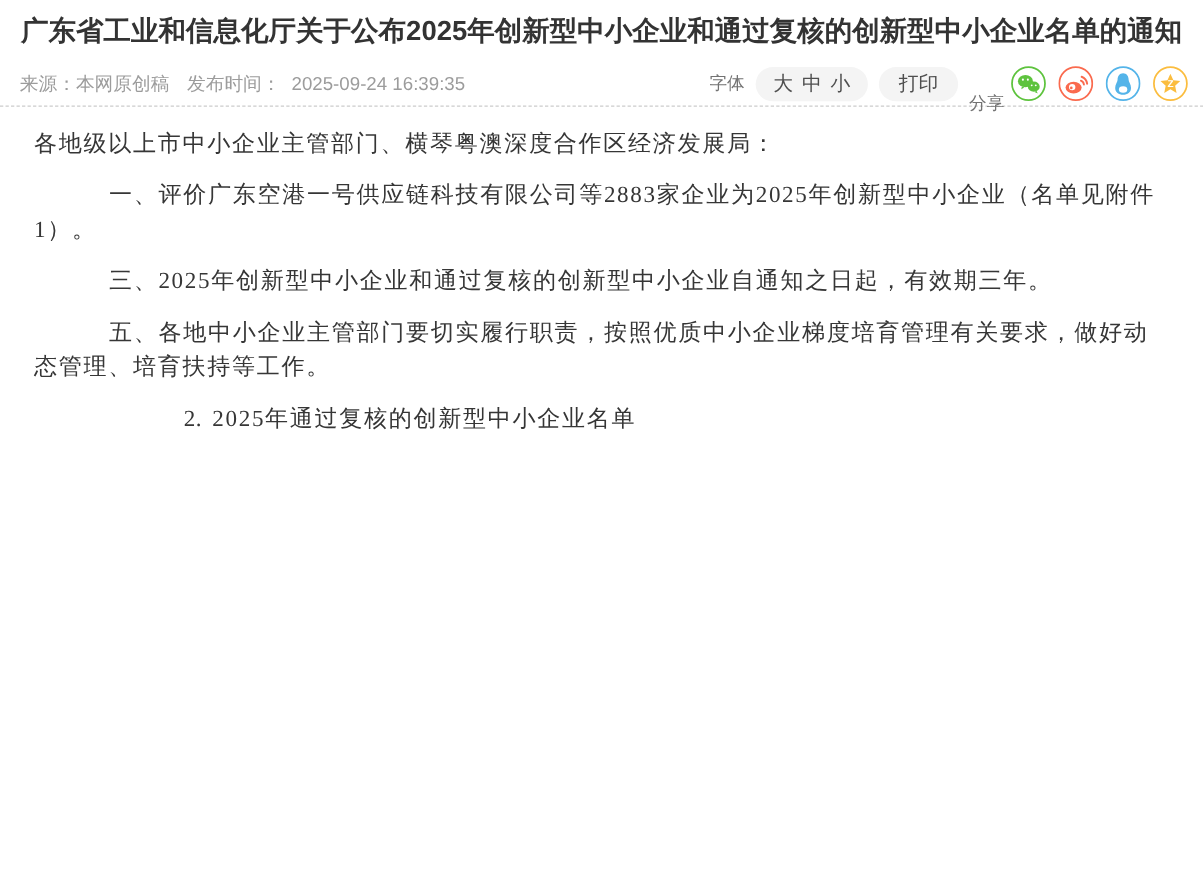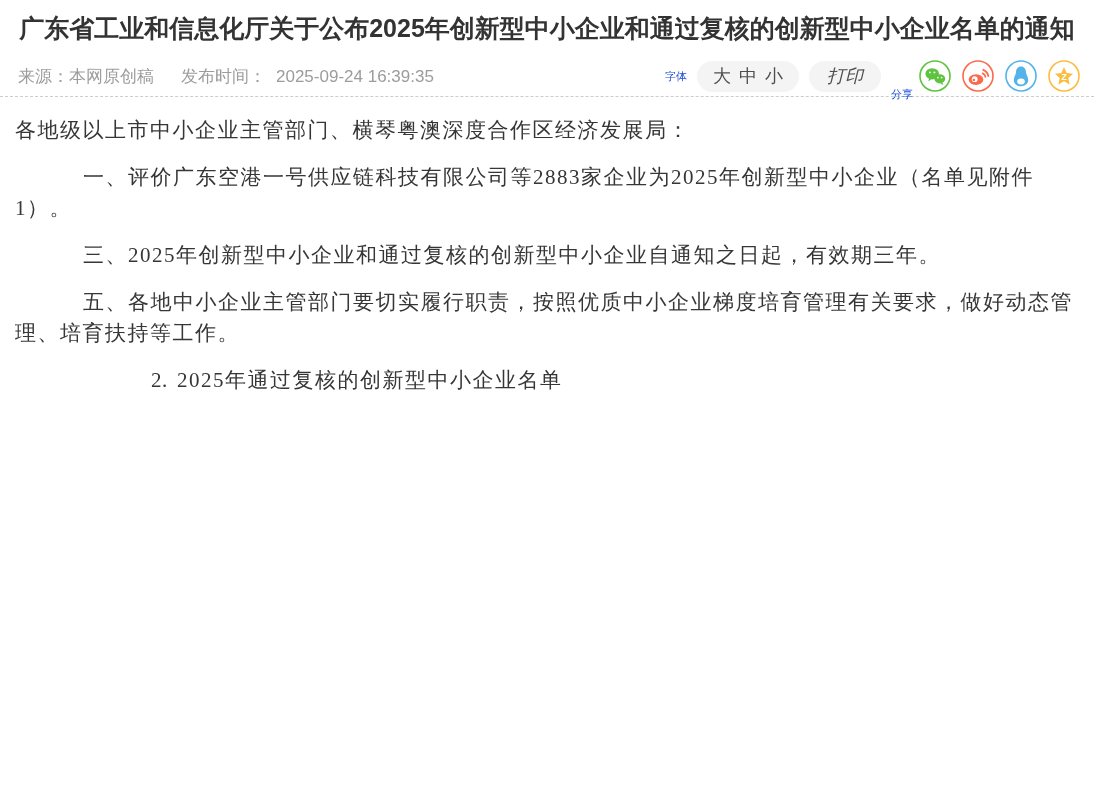--- a/index.html
+++ b/index.html
@@ -19,56 +19,56 @@
   }
 
   .meta-bar {
     display: flex;
     justify-content: space-between;
     align-items: center;
     padding: 0 14px 0 18px;
     height: 40px;
   }
   .meta-left { color: #9c9c9c; font-size: 17px; white-space: nowrap; }
-  .meta-left .gap-r { margin-right: 27px; }
+  .meta-left .gap-r { margin-right: 16px; }
   .meta-left .gap-l { margin-left: 10px; }
 
   .meta-right { display: flex; align-items: center; white-space: nowrap; }
-  .tool-label { color: #1d4ed8; font-size: 11px; margin-right: 10px; }
+  .tool-label { color: #737373; font-size: 16px; margin-right: 10px; }
   .pill {
     background: #f4f4f4;
     border: none;
     border-radius: 17px;
     height: 31px;
     display: inline-flex;
     align-items: center;
     padding: 0 12px;
     font-size: 18px;
     color: #4f4f4f;
     margin-right: 10px;
     font-family: "Liberation Sans", sans-serif;
   }
   .pill.font-pill span { padding: 0 4px; cursor: pointer; }
-  .pill.print-pill { padding: 0 18px; cursor: pointer; font-style: italic; }
+  .pill.print-pill { padding: 0 18px; cursor: pointer; }
   .share-label { margin-right: 6px; margin-top: 36px; }
   .icons { display: flex; align-items: center; }
   .share-icon { width: 32px; height: 32px; display: block; margin-left: 11px; cursor: pointer; }
   .icons .share-icon:first-child { margin-left: 0; }
 
   .divider { border-bottom: 1px dashed #cccccc; }
 
   .article-body {
     padding: 18px 16px 8px 15px;
     font-family: "Liberation Serif", serif;
     font-size: 21px;
     color: #363636;
     letter-spacing: 1.5px;
   }
   .article-body p {
-    margin: 0 0 16px;
+    margin: 0 16px 16px;
     line-height: 31px;
     text-indent: 68px;
   }
   .article-body p.no-indent { text-indent: 0; }
   .att-num { display: inline-block; width: 94px; letter-spacing: 0.5px; }
 </style>
 </head>
 <body>
 
 <div class="page">

